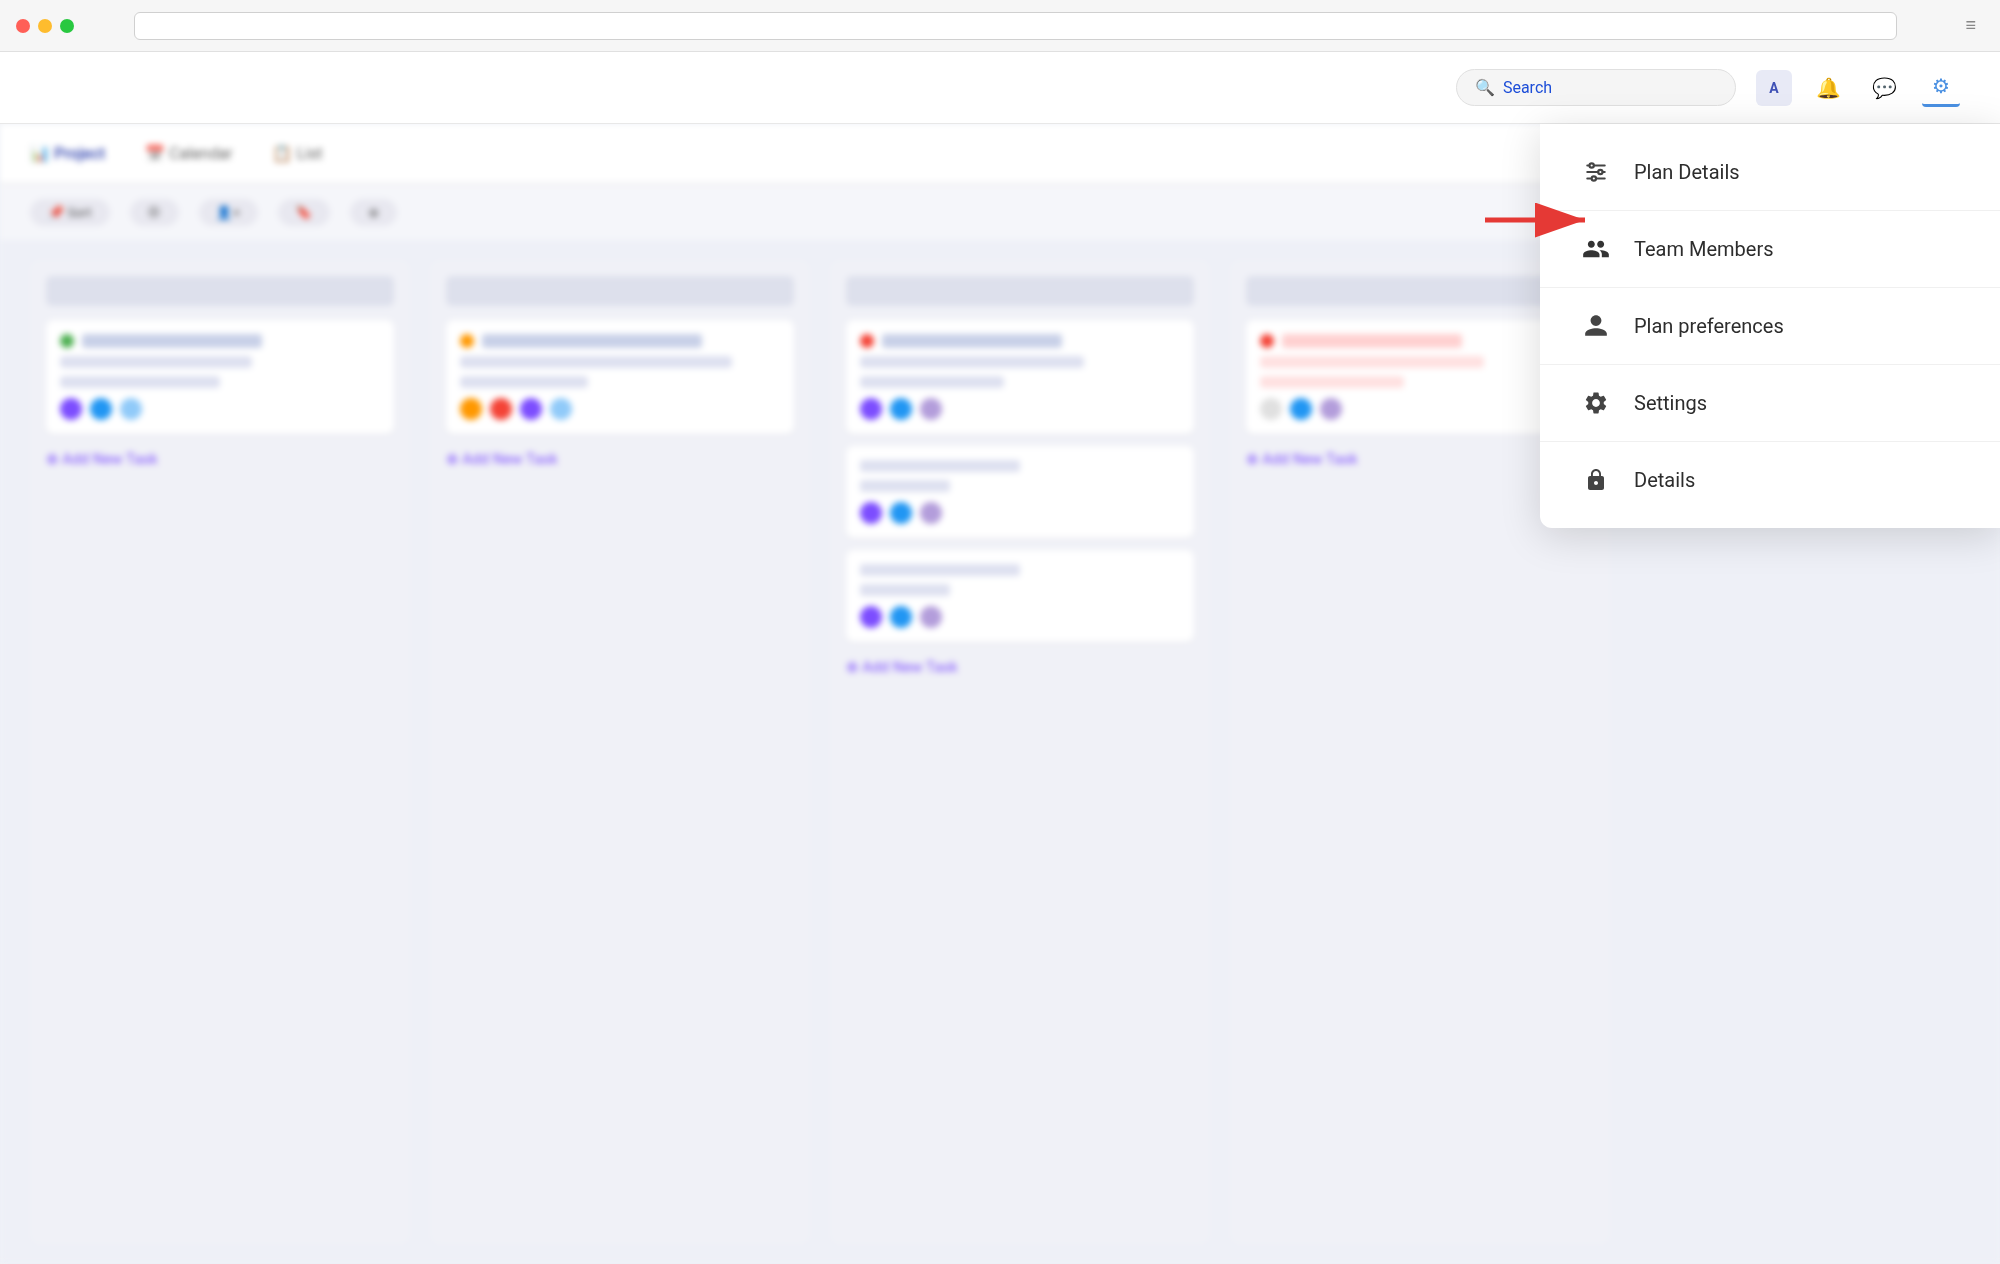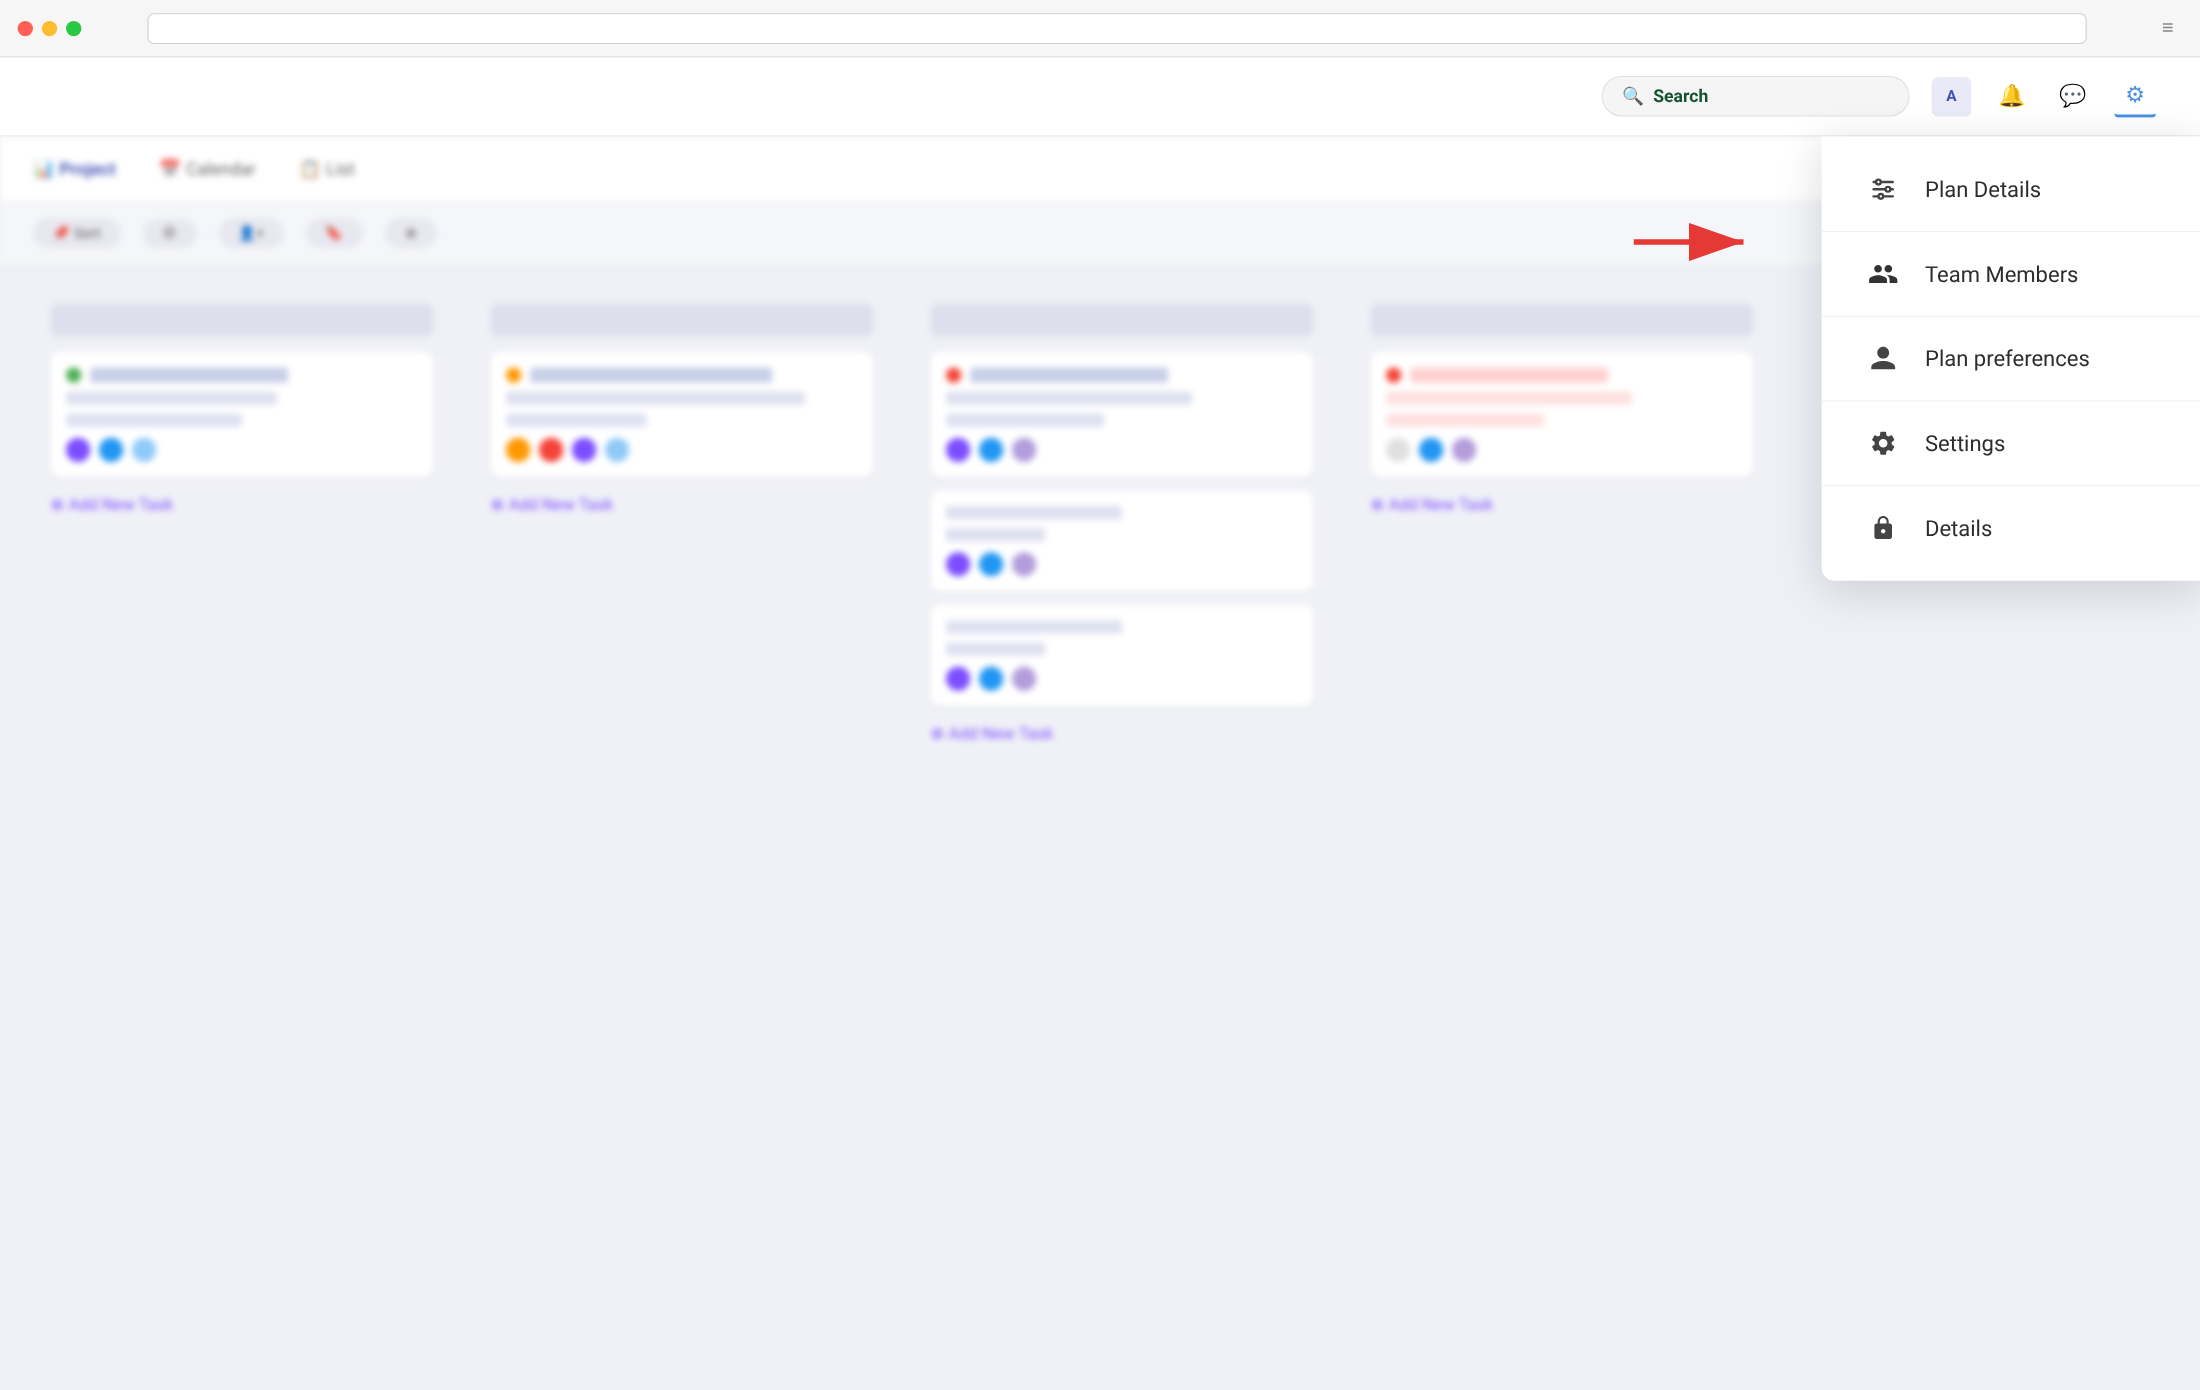--- a/index.html
+++ b/index.html
@@ -78,23 +78,22 @@
       padding: 8px 18px;
       width: 280px;
       margin-right: 20px;
     }
     .search-icon-svg {
       color: #999;
       margin-right: 8px;
       font-size: 16px;
     }
     .search-text {
-      color: #14532d;
+      color: #1d4ed8;
       font-size: 16px;
-      font-weight: bold;
     }
     .header-icons {
       display: flex;
       align-items: center;
       gap: 18px;
     }
     .header-icon-btn {
       width: 38px;
       height: 38px;
       display: flex;
@@ -214,21 +213,21 @@
     .dot-red { background: #f44336; }
     .dot-purple { background: #7c4dff; }
     .dot-blue { background: #2196f3; }
     .dot-orange { background: #ff9800; }
 
     
     .dropdown-menu {
       position: absolute;
       top: 52px + 72px;
       right: 0;
-      width: 344px;
+      width: 460px;
       background: white;
       box-shadow: 0 8px 40px rgba(0,0,0,0.15);
       border-radius: 0 0 0 12px;
       z-index: 1000;
       padding: 10px 0;
       top: 124px;
     }
     .menu-item {
       display: flex;
       align-items: center;

